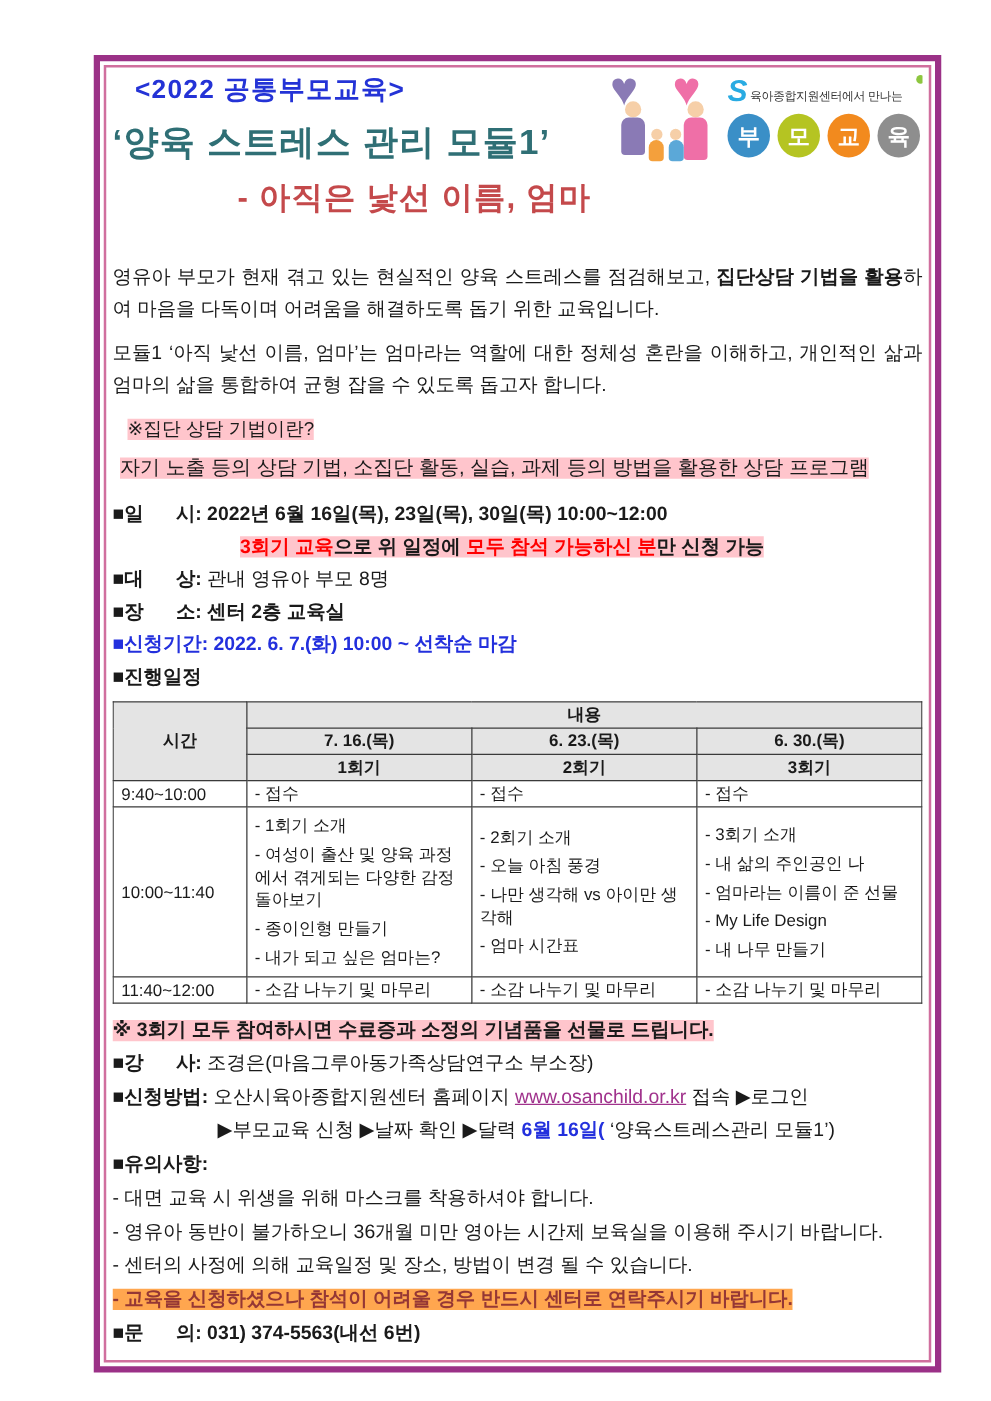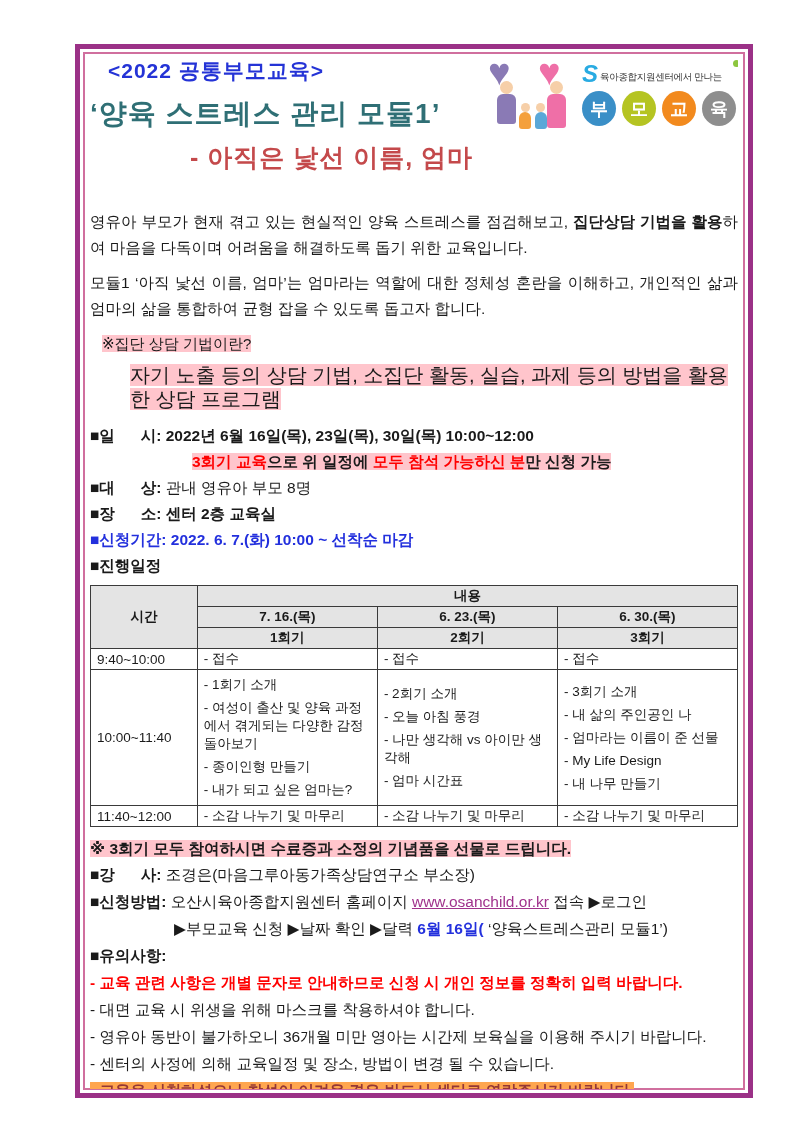--- a/index.html
+++ b/index.html
@@ -26,21 +26,21 @@
   .slogan{font-size:9.5px;color:#333;margin-top:8px;letter-spacing:-0.3px;}
   .circles{display:flex;gap:6px;margin-top:6px;}
   .circle{width:35px;height:35px;border-radius:50%;color:#fff;font-weight:bold;font-size:18px;display:flex;align-items:center;justify-content:center;}
 
   
   .para{font-size:15.5px;line-height:26px;text-align:justify;}
   .p1{margin-top:10px;}
   .p2{margin-top:9px;}
   .hl-pink{background:#ffc5cc;}
   .q-line{margin-top:10px;font-size:15px;line-height:24px;padding-left:12px;}
-  .a-line{margin-top:7px;font-size:20px;line-height:24px;padding-left:6px;margin-left:34px;}
+  .a-line{margin-top:7px;font-size:16px;line-height:24px;padding-left:6px;}
 
   
   .details{margin-top:12px;font-size:15.5px;}
   .dline{line-height:26px;}
   .pre{white-space:pre-wrap;}
   .lbl{font-weight:bold;}
   .val-b{font-weight:bold;}
   .note-line{margin-left:78px;font-weight:bold;padding-left:24px;}
   .red{color:#ff0000;}
   .blue{color:#2330dd;}
@@ -204,21 +204,20 @@
     </div>
 
     <div class="lline">
       <span class="lbl">■신청방법:</span><span> 오산시육아종합지원센터 홈페이지 </span><a class="link" href="#">www.osanchild.or.kr</a><span> 접속 </span><span>▶로그인</span>
     </div>
     <div class="lline apply2">
       <span>▶부모교육 신청 ▶날짜 확인 ▶달력 </span><span class="blue bold">6월 16일(</span><span> ‘양육스트레스관리 모듈1’)</span>
     </div>
 
     <div class="lline lbl">■유의사항:</div>
-    <div class="lline caution-red">- 교육 관련 사항은 개별 문자로 안내하므로 신청 시 개인 정보를 정확히 입력 바랍니다.</div>
     <div class="lline">- 대면 교육 시 위생을 위해 마스크를 착용하셔야 합니다.</div>
     <div class="lline">- 영유아 동반이 불가하오니 36개월 미만 영아는 시간제 보육실을 이용해 주시기 바랍니다.</div>
     <div class="lline">- 센터의 사정에 의해 교육일정 및 장소, 방법이 변경 될 수 있습니다.</div>
     <div class="lline">
       <span class="hl-orange">- 교육을 신청하셨으나 참석이 어려울 경우 반드시 센터로 연락주시기 바랍니다.</span>
     </div>
 
     <div class="lline bold">
       <span class="pre">■문      의:</span><span> 031) 374-5563(내선 6번)</span>
     </div>

